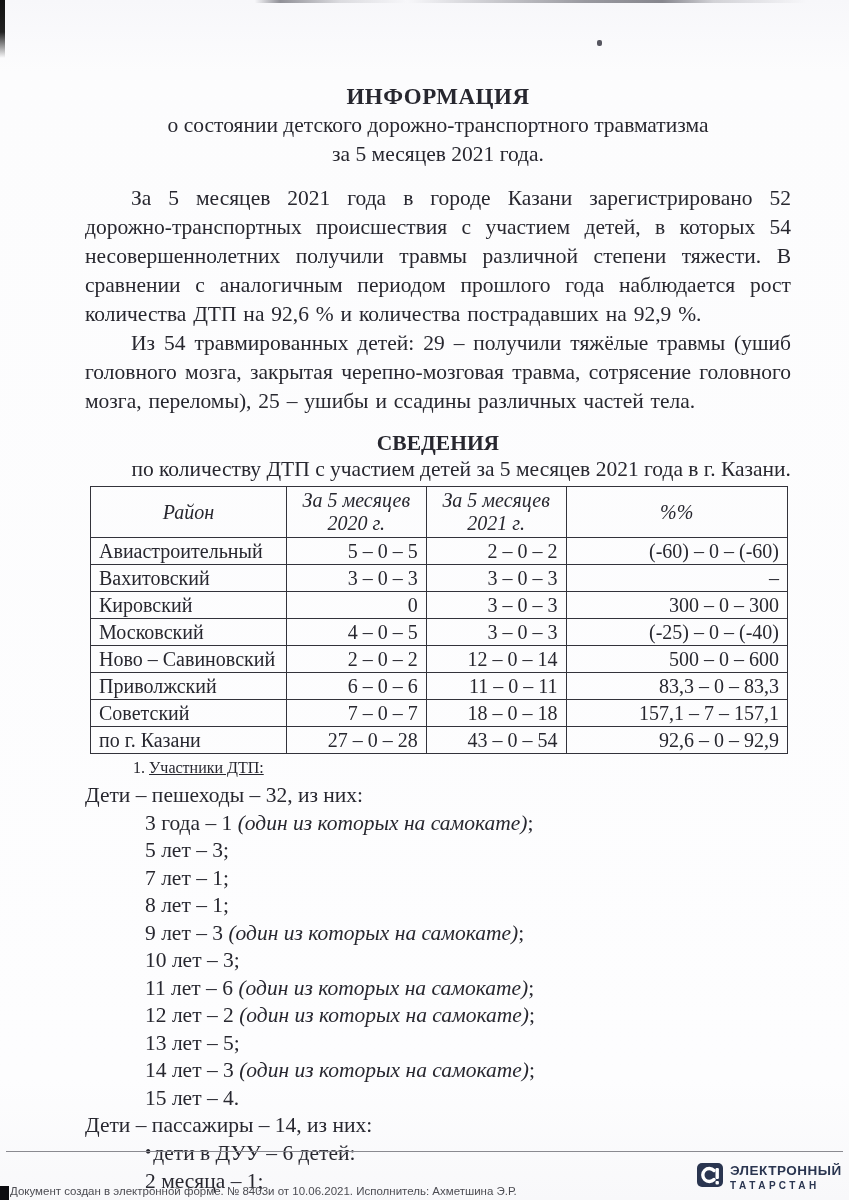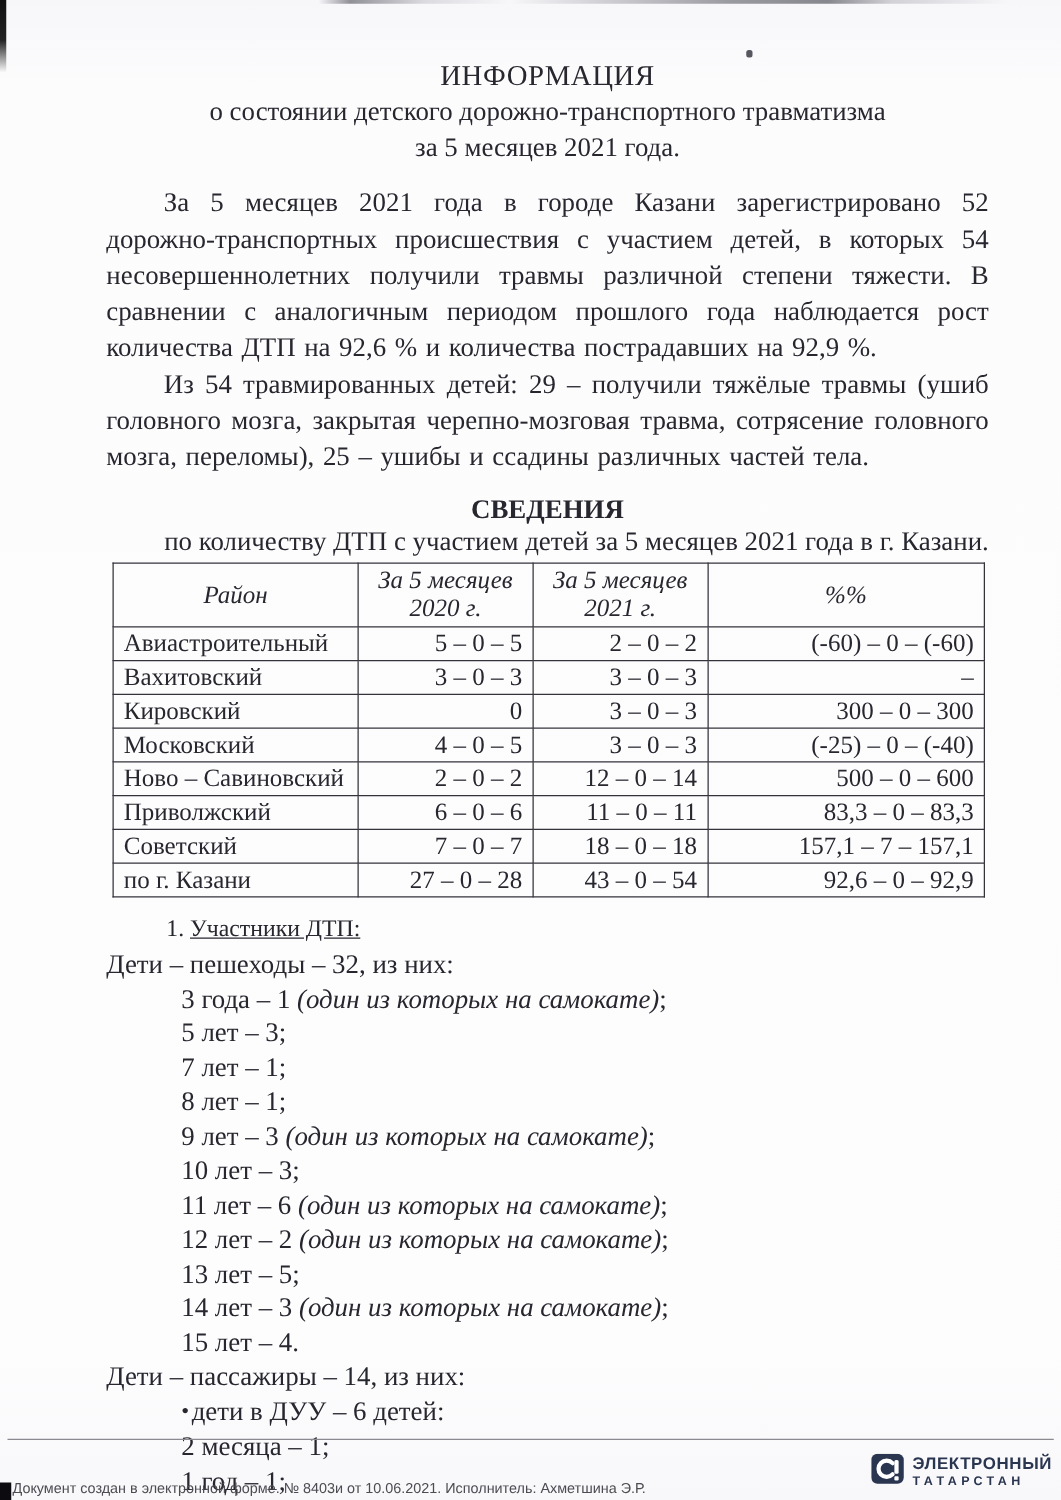--- a/index.html
+++ b/index.html
@@ -16,39 +16,39 @@
   
   .edge-top{position:absolute;top:0;left:0;width:100%;height:3px;
     background:linear-gradient(90deg,transparent 0%,transparent 30%,rgba(60,60,70,.55) 33%,rgba(60,60,70,.15) 40%,transparent 48%,rgba(60,60,70,.5) 69%,rgba(60,60,70,.6) 78%,rgba(60,60,70,.2) 84%,transparent 95%);}
   .edge-left{position:absolute;top:0;left:0;width:5px;height:58px;
     background:linear-gradient(180deg,#111 0%,#222 55%,rgba(34,34,40,0) 100%);}
   .speck-1{position:absolute;left:597px;top:40px;width:5px;height:6px;background:#3a3a44;border-radius:2px;opacity:.85;}
   .corner-bl{position:absolute;left:0;top:1186px;width:9px;height:14px;background:#0c0c10;}
   
   .content{position:absolute;left:85px;top:0;width:706px;}
   .title-block{padding-top:46px;text-align:center;line-height:29px;}
-  .doc-title{font-weight:normal;font-size:23px;letter-spacing:.5px;}
+  .doc-title{font-weight:bold;font-size:23px;letter-spacing:.5px;margin-top:36px;}
   .doc-subtitle{font-size:21.5px;}
   .body-text{margin-top:15px;font-size:21.5px;line-height:29px;text-align:justify;}
   .body-text p{margin:0;text-indent:46px;word-spacing:1.5px;}
   
   .table-title{margin-top:14px;text-align:center;font-weight:bold;font-size:21.5px;line-height:26px;}
   .table-subtitle{text-align:right;font-size:21.5px;line-height:27px;}
   table.stats{border-collapse:collapse;margin-left:5px;margin-top:3px;width:698px;
     font-size:20px;}
   table.stats th,table.stats td{border:1.6px solid #33333b;padding:0 8px;}
   table.stats th{font-style:italic;font-weight:normal;font-size:20px;line-height:23px;
     white-space:pre-line;text-align:center;padding-top:2px;padding-bottom:2px;}
   table.stats td{height:26px;text-align:right;line-height:24px;}
   table.stats td.cell-left{text-align:left;}
   table.stats .b{font-weight:normal;}
   table.stats col.c1{width:196px;} table.stats col.c2{width:140px;}
   table.stats col.c3{width:140px;} table.stats col.c4{width:222px;}
   
-  .section-heading{margin-top:12px;margin-left:48px;font-size:19px;line-height:28px;}
+  .section-heading{margin-left:48px;font-size:16px;line-height:28px;}
   .section-heading .u{text-decoration:underline;}
   .list-intro{font-size:21.5px;line-height:27.5px;}
   .list-line{font-size:21.5px;line-height:27.5px;padding-left:60px;}
   .list-line .note{font-style:italic;}
   .bullet-line{font-size:21.5px;line-height:27.5px;padding-left:60px;}
   .bullet-dot{display:inline-block;transform:translateY(-2px);margin-right:2px;font-size:18px;}
   
   .footer-rule{position:absolute;left:6px;top:1151px;width:837px;height:1px;background:#8a8a90;}
   .footer-text{position:absolute;left:10px;top:1157px;width:620px;
     font-family:"Liberation Sans","DejaVu Sans",sans-serif;

